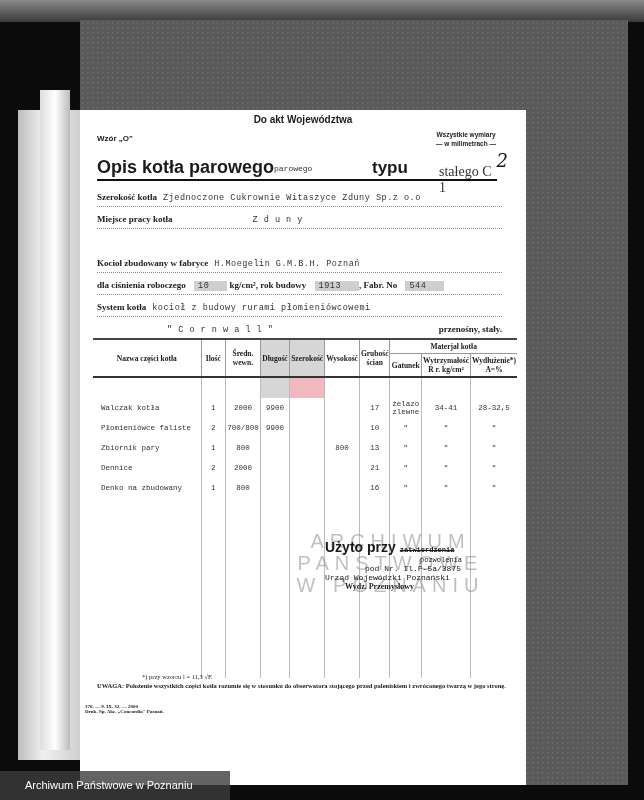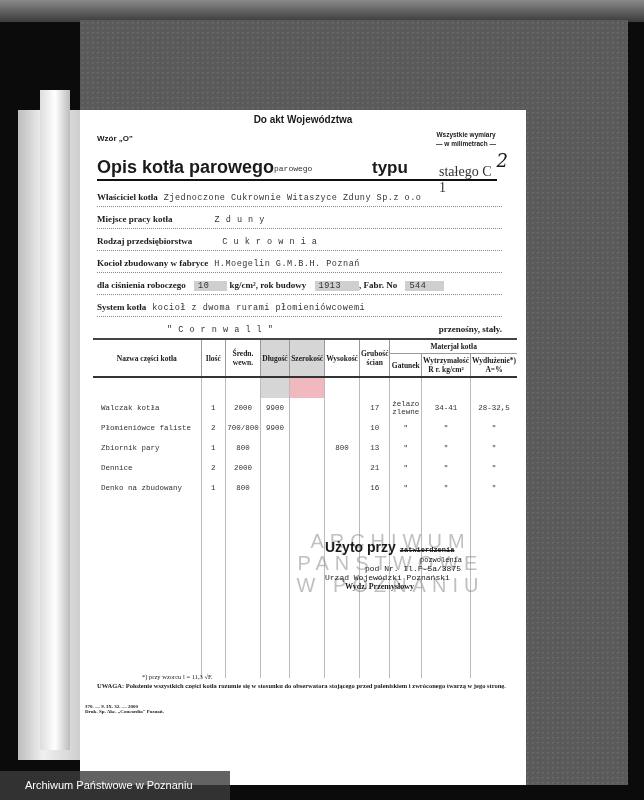--- a/index.html
+++ b/index.html
@@ -56,40 +56,37 @@
   <div class="pagenum">2</div>
 
   <div class="title-row">
     <span class="title">Opis kotła parowego</span>
     <span class="title-typed">parowego</span>
     <span class="typu">typu</span>
     <span class="typu-val">stałego C 1</span>
   </div>
 
   <div class="field" style="top:82px">
-    <span class="lbl">Właściciel kotła</span><span class="val">Zjednoczone Cukrownie Witaszyce Zduny Sp.z o.o</span>
+    <span class="lbl">Szerokość kotła</span><span class="val">Zjednoczone Cukrownie Witaszyce Zduny Sp.z o.o</span>
   </div>
   <div class="field" style="top:104px">
-    <span class="lbl">Miejsce pracy kotła</span><span class="val" style="margin-left:42px">Z d u n y</span>
-  </div>
-  <div class="field" style="top:126px">
-    <span class="lbl">Rodzaj przedsiębiorstwa</span><span class="val" style="margin-left:30px">C u k r o w n i a</span>
+    <span class="lbl">Miejsce pracy kotła</span><span class="val" style="margin-left:80px">Z d u n y</span>
   </div>
   <div class="field" style="top:148px">
     <span class="lbl">Kocioł zbudowany w fabryce</span><span class="val">H.Moegelin G.M.B.H. Poznań</span>
   </div>
   <div class="field" style="top:170px">
     <span class="lbl">dla ciśnienia roboczego</span>
     <span class="val shade">10</span>
     <span class="lbl">kg/cm², rok budowy</span>
     <span class="val shade">1913</span><span class="lbl">, Fabr. No</span>
     <span class="val shade">544</span>
   </div>
   <div class="field" style="top:192px">
-    <span class="lbl">System kotła</span><span class="val">kocioł z dwoma rurami płomieniówcowemi</span>
+    <span class="lbl">System kotła</span><span class="val">kocioł z budowy rurami płomieniówcowemi</span>
   </div>
   <div class="field" style="top:214px">
     <span class="val" style="margin-left:70px">" C o r n w a l l "</span>
     <span class="right-txt">przenośny, stały.</span>
   </div>
 
   <table class="parts">
     <colgroup>
       <col style="width:130px">
         <col style="width:28px">

